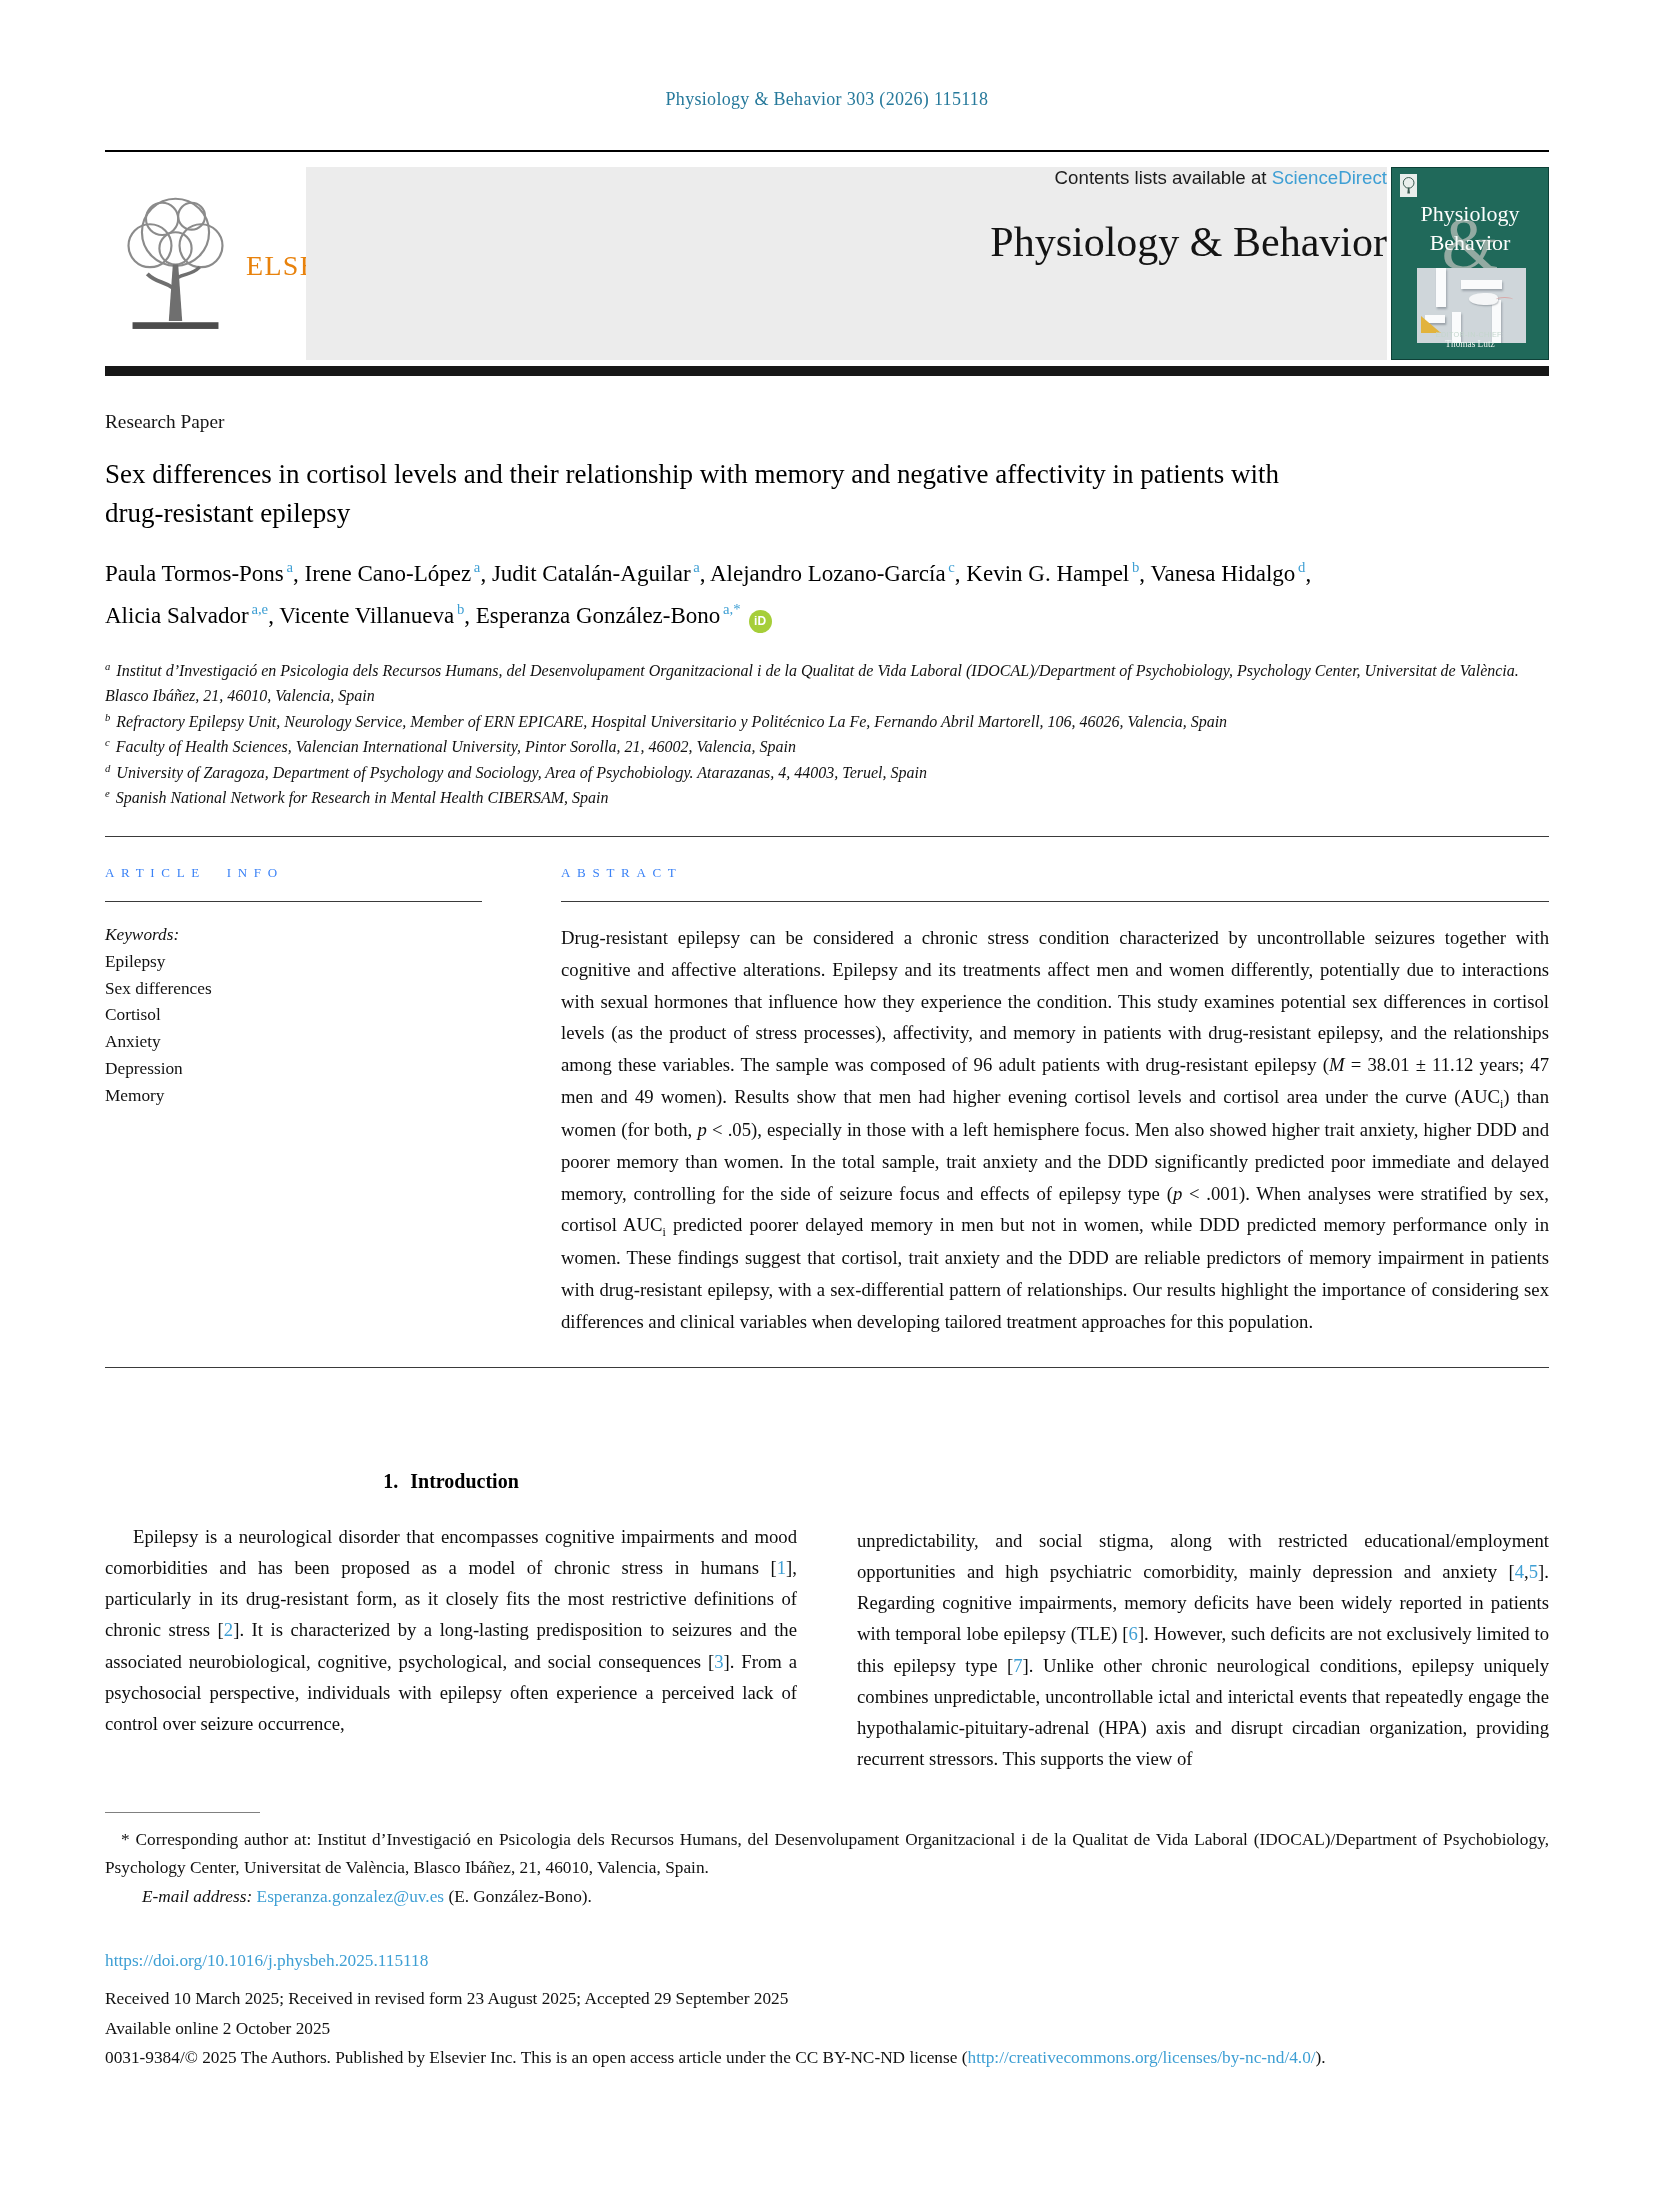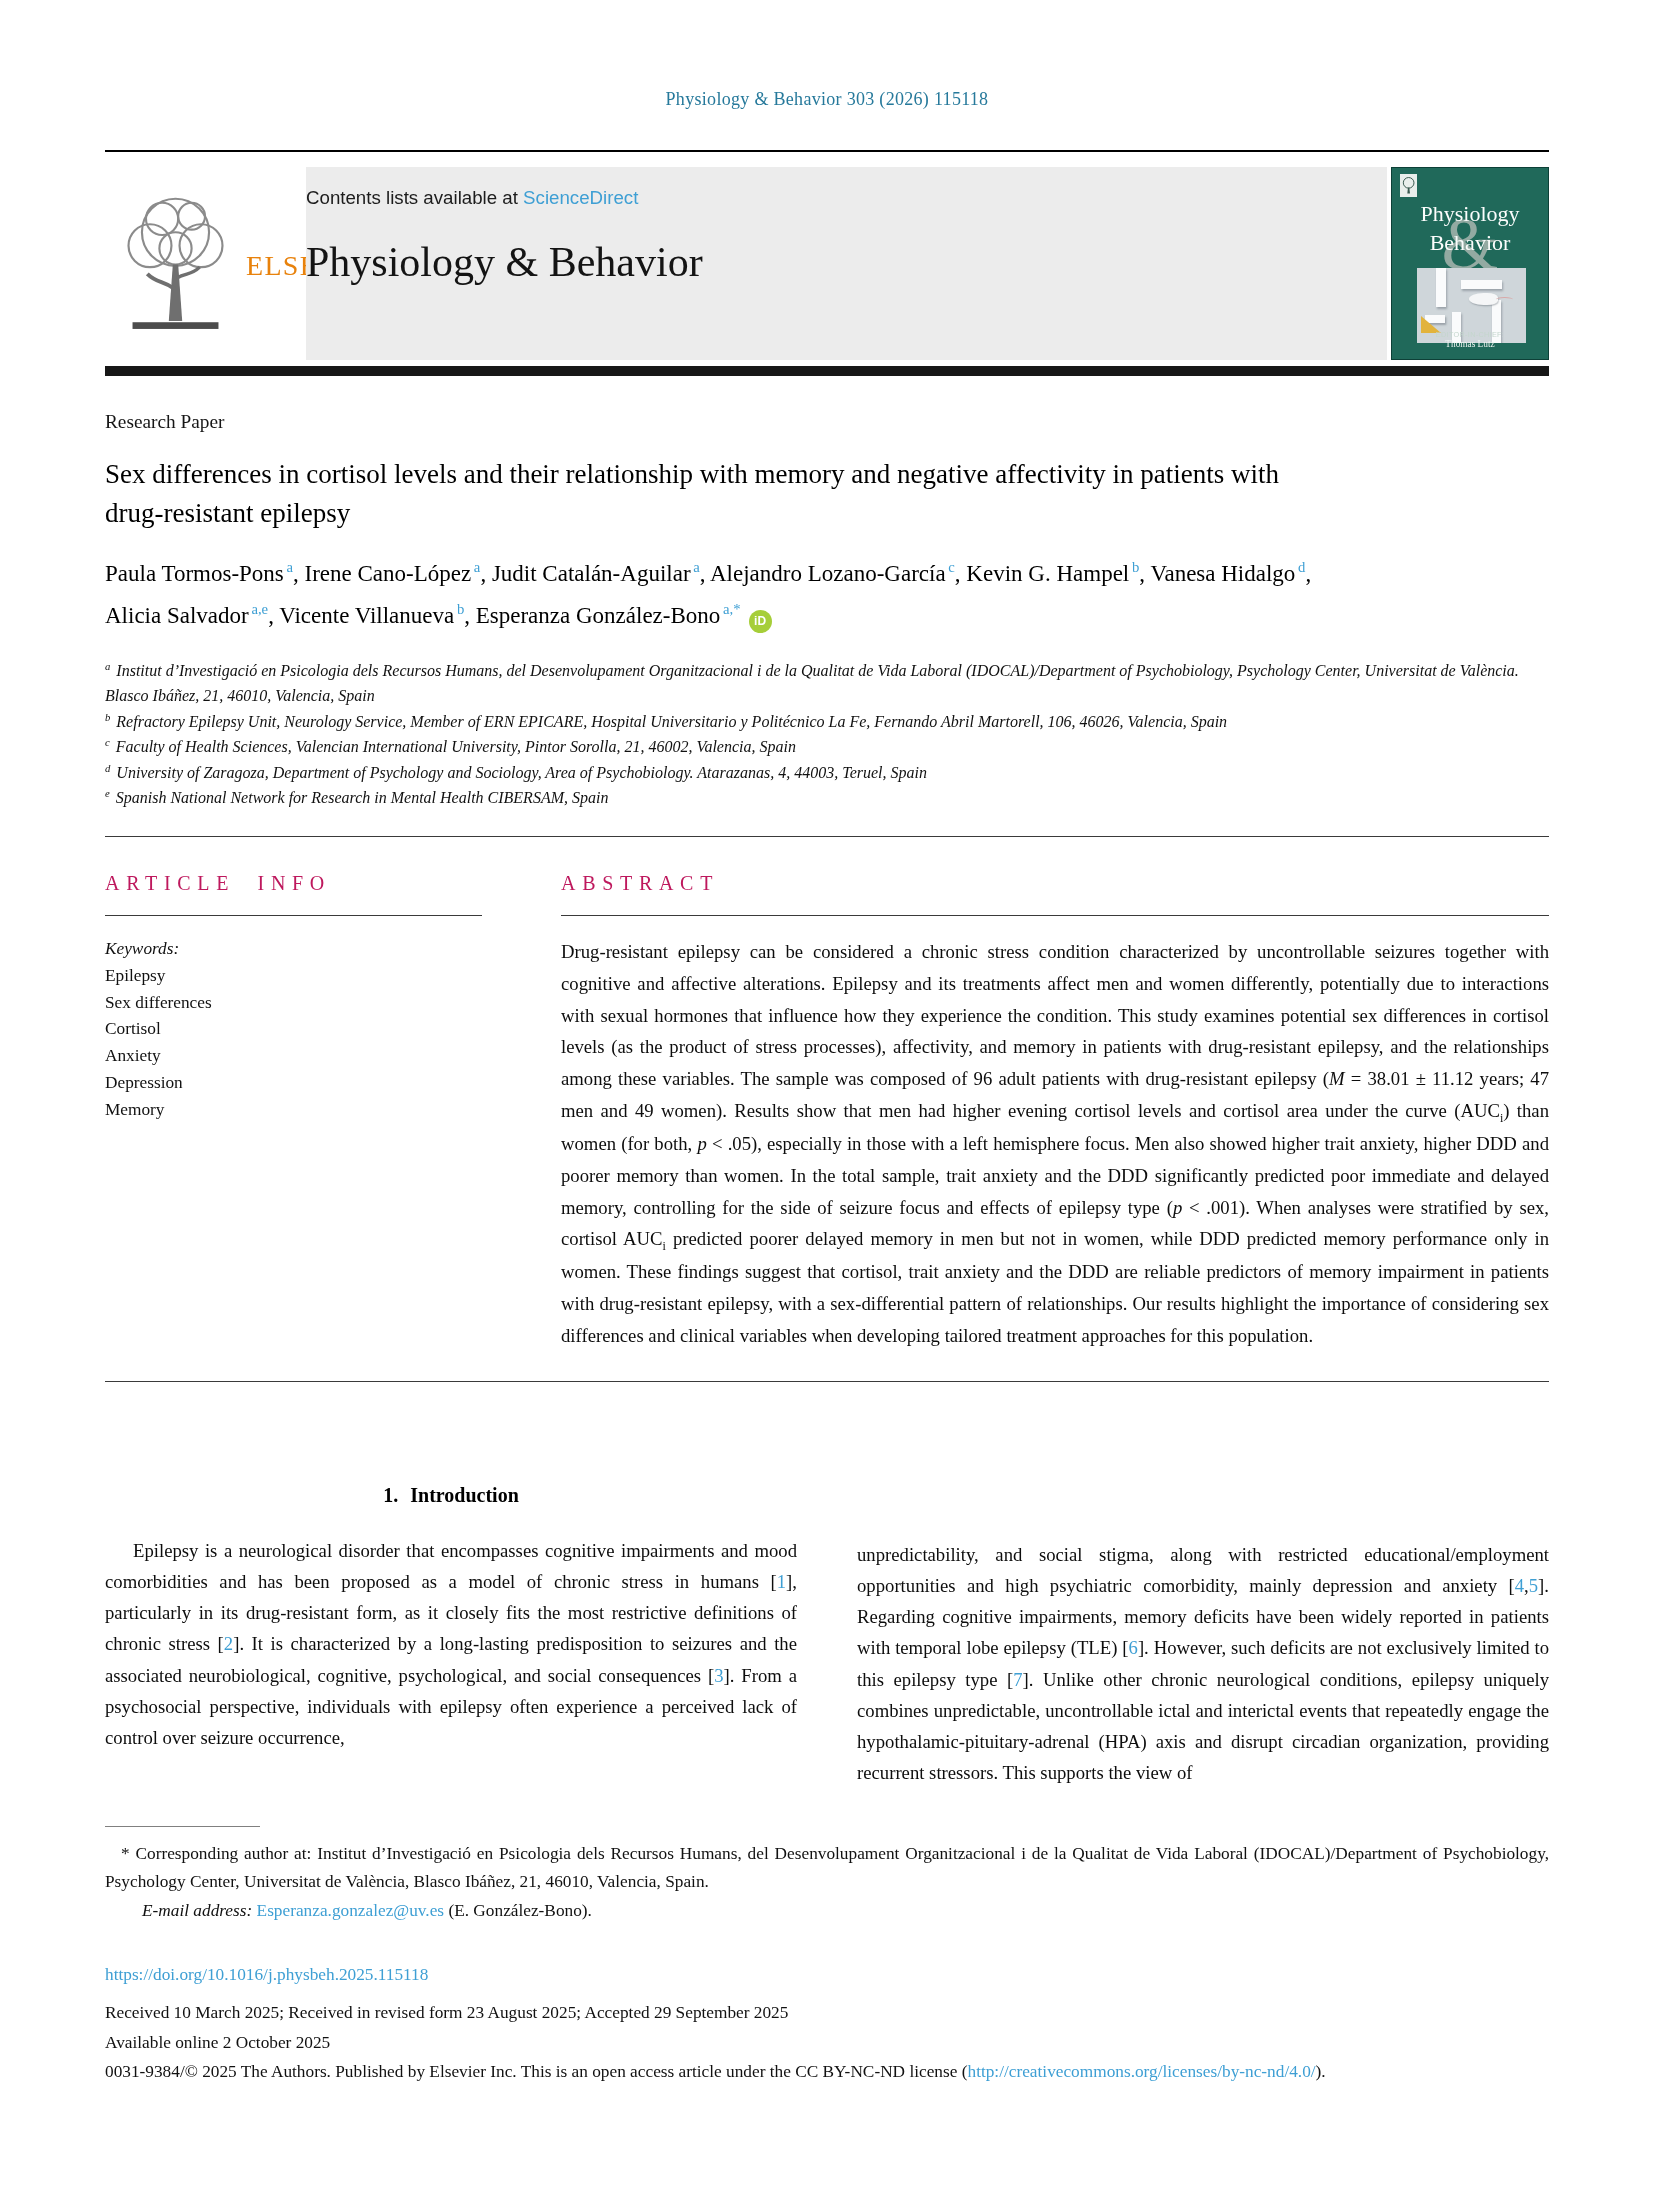--- a/index.html
+++ b/index.html
@@ -12,21 +12,21 @@
   .sans { font-family:"Liberation Sans","DejaVu Sans",sans-serif; }
   .link { color:var(--link-blue,#3E9FD4); text-decoration:none; cursor:pointer; }
   .citation { padding-top:89px; text-align:center; font-size:18px; color:var(--header-teal,#26799B); letter-spacing:0.3px; }
   .top-rule { margin-top:40px; border-top:2px solid #000; }
 
   
   .banner { margin-top:14.7px; display:flex; align-items:stretch; height:193px; }
   .logo-box { width:201px; display:flex; flex-direction:row; align-items:center; padding-top:2.7px; }
   .logo-tree svg { width:141px; height:145px; display:block; }
   .elsevier-word { font-size:28px; color:var(--elsevier-orange,#E8820C); letter-spacing:1.3px; margin-top:2.7px; }
-  .banner-center { flex:1; background:#ECECEC; text-align:left; padding-top:20px; }
+  .banner-center { flex:1; background:#ECECEC; text-align:right; }
   .contents-line { font-size:18.7px; color:#1c1c1c; }
   .journal-title { font-size:42px; margin-top:29px; color:#141414; }
   .homepage-line { font-size:18.7px; margin-top:35px; color:#1c1c1c; }
 
   
   .cover-box { width:158px; margin-left:4px; background:var(--cover-green,#20695A); position:relative; border:0.7px solid #0d4037; }
   .cover-mark { position:absolute; top:6px; left:8px; width:17.3px; height:23px; background:#e9efec; }
   .cover-mark svg { width:100%; height:100%; display:block; }
   .cover-amp { position:absolute; top:35px; left:50%; transform:translateX(-50%); font-size:73px; color:#93aaa2; z-index:1; font-family:"Liberation Serif",serif; }
   .cover-title { position:relative; z-index:2; margin-top:31px; text-align:center; color:#fbfdfc; font-size:22px; line-height:1.35; }
@@ -50,21 +50,21 @@
     font-family:"Liberation Sans",sans-serif; font-size:12px; font-weight:bold; text-align:center; line-height:23px; margin-left:8px; vertical-align:-2.7px; }
   .affiliations { margin-top:21.3px; font-style:italic; font-size:16px; line-height:1.58; color:#111; }
   .affil sup { font-size:10.7px; margin-right:2px; }
 
   .rule-full { border-top:1.3px solid #3a3a3a; }
   .rule-1 { margin-top:25px; }
   .rule-2 { margin-top:29px; }
 
   
   .info-grid { display:grid; grid-template-columns:377px 1fr; column-gap:79px; }
-  .col-head { margin-top:35px; font-size:20px; letter-spacing:6.7px; word-spacing:10.7px; color:#be185d; }
+  .col-head { margin-top:28px; font-size:13px; letter-spacing:6.7px; word-spacing:10.7px; color:#3b82f6; }
   .col-rule { border-top:1.3px solid #3a3a3a; margin-top:20px; margin-bottom:20px; }
   .kw-label { font-style:italic; font-size:17.3px; line-height:1.55; }
   .kw { font-size:17.3px; line-height:1.55; }
   .abstract-text { font-size:18.7px; line-height:1.7; text-align:justify; color:#0d0d0d; }
   .abstract-text sub { font-size:12px; }
   .ref { color:var(--link-blue,#3E9FD4); }
 
   
   .intro { margin-top:69px; display:flex; column-gap:60px; }
   .intro-col { flex:1; min-width:0; }

